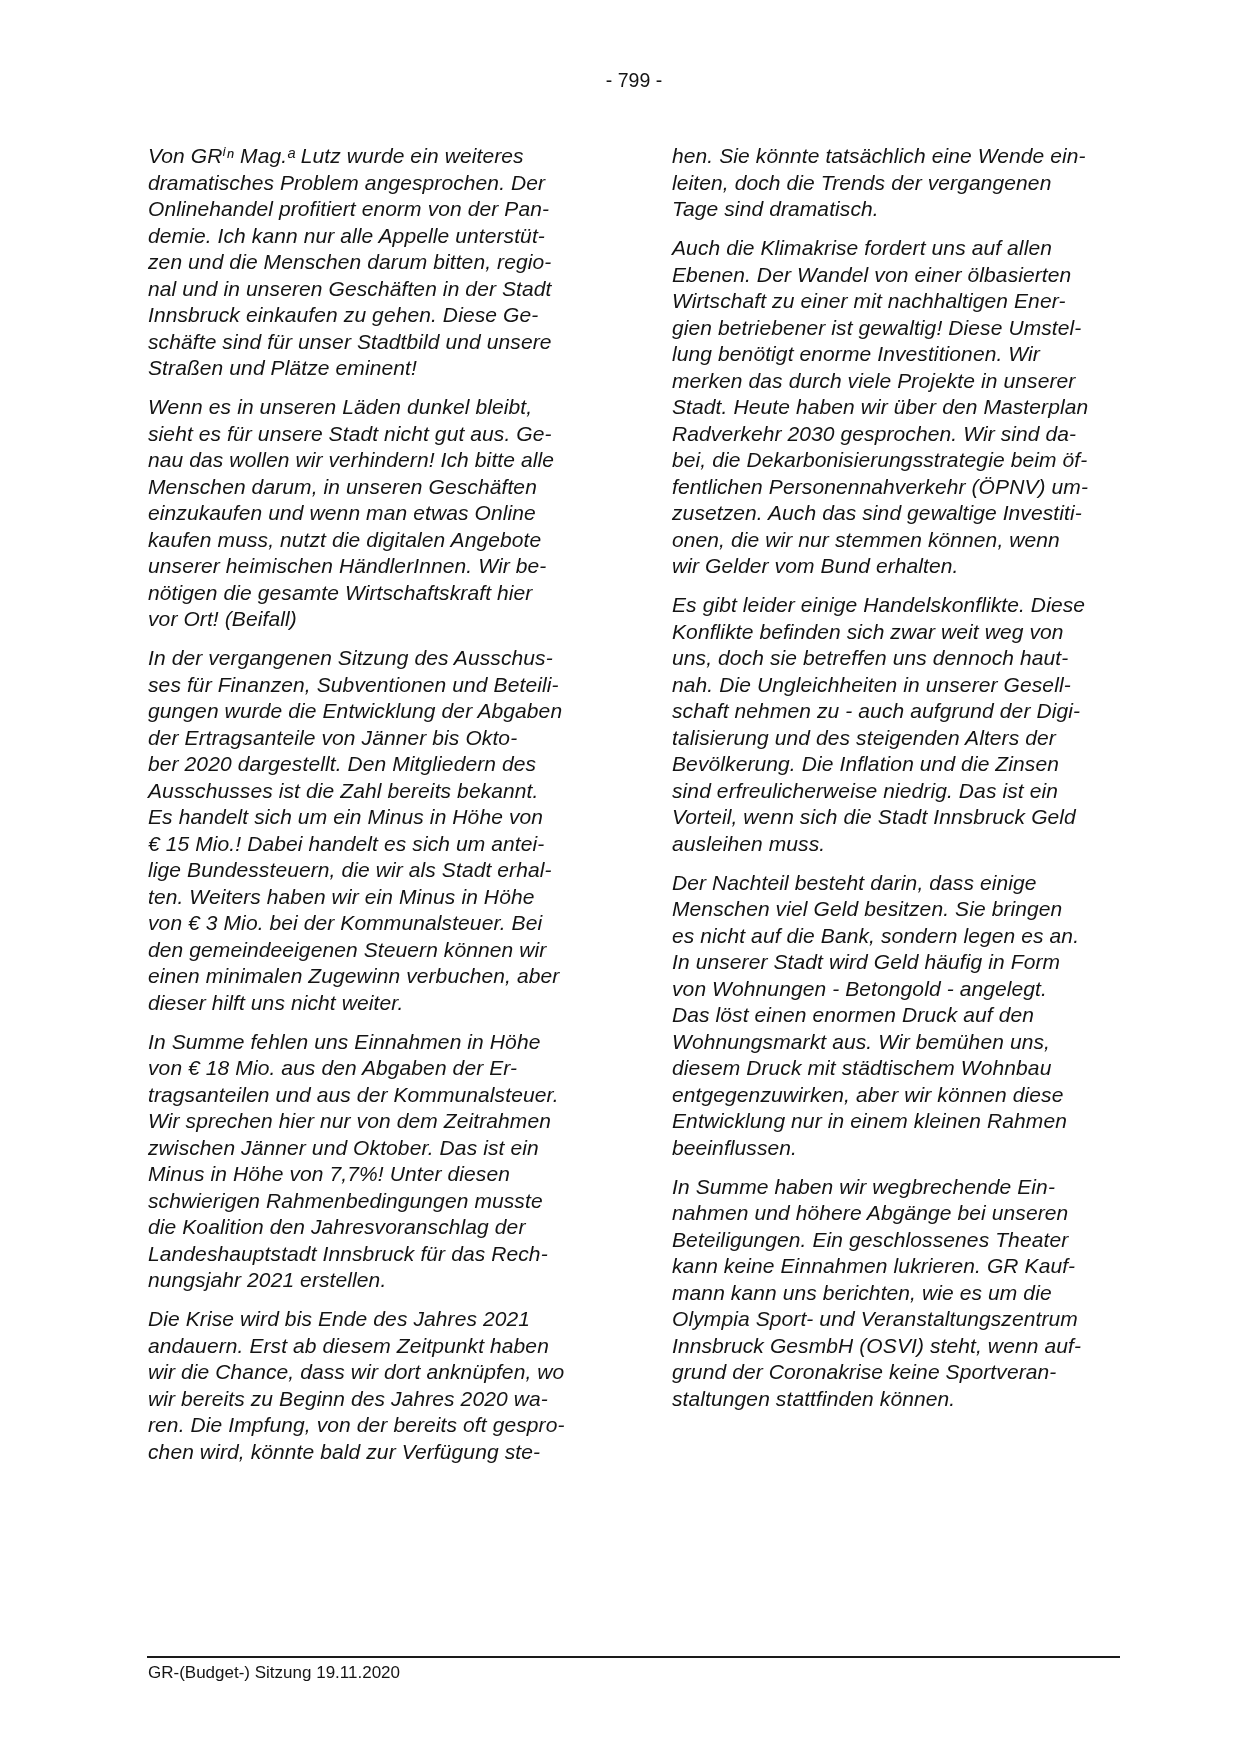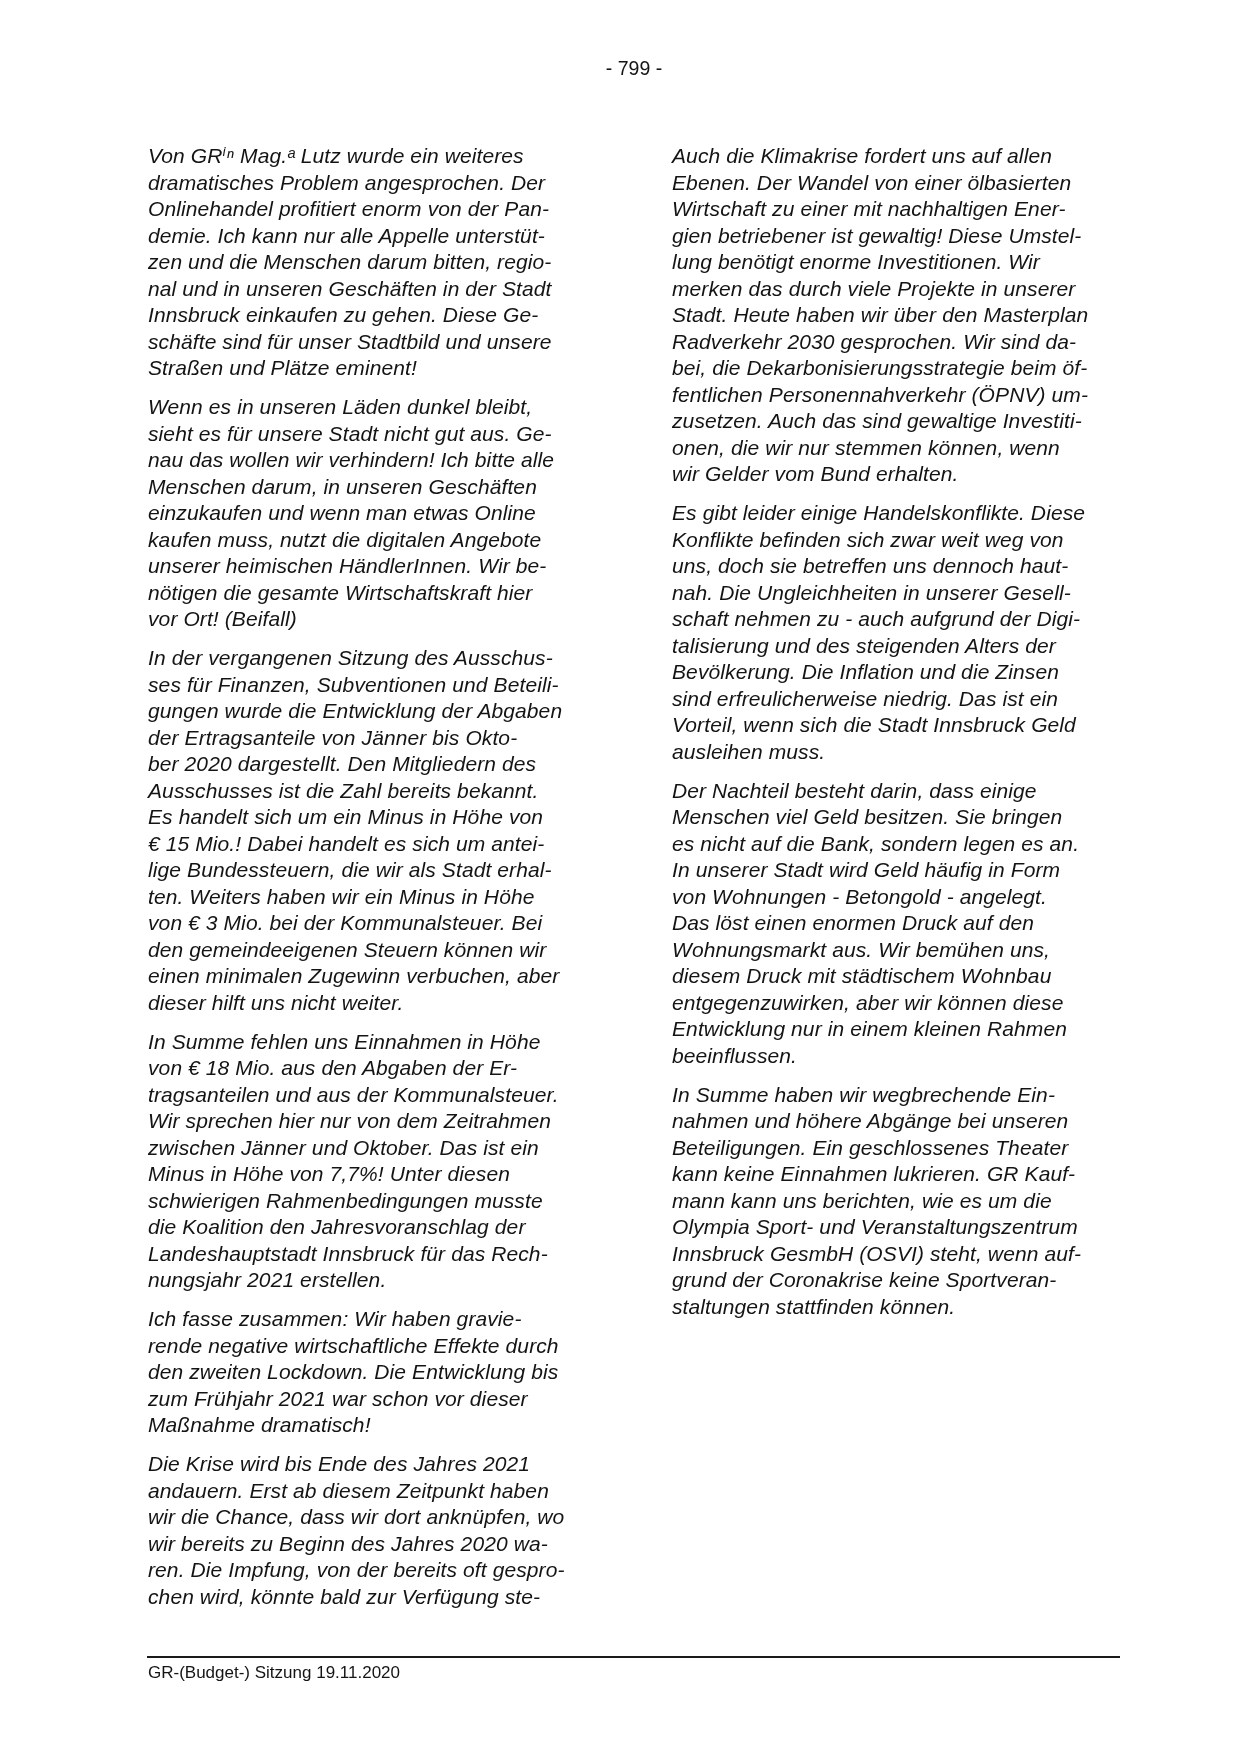--- a/index.html
+++ b/index.html
@@ -11,21 +11,21 @@
     position: relative;
     width: 1241px;
     height: 1754px;
     background: #ffffff;
     font-family: "Liberation Sans", "DejaVu Sans", sans-serif;
     color: #141414;
     overflow: hidden;
   }
   .page-number {
     position: absolute;
-    top: 56px;
+    top: 68px;
     left: 148px;
     width: 972px;
     text-align: center;
     font-size: 19.5px;
     line-height: 24px;
     white-space: pre;
   }
   .column {
     position: absolute;
     top: 143px;
@@ -100,34 +100,32 @@
       <p class="para">In Summe fehlen uns Einnahmen in Höhe
 von € 18 Mio. aus den Abgaben der Er-
 tragsanteilen und aus der Kommunalsteuer.
 Wir sprechen hier nur von dem Zeitrahmen
 zwischen Jänner und Oktober. Das ist ein
 Minus in Höhe von 7,7%! Unter diesen
 schwierigen Rahmenbedingungen musste
 die Koalition den Jahresvoranschlag der
 Landeshauptstadt Innsbruck für das Rech-
 nungsjahr 2021 erstellen.</p>
-      <p class="para">Ich fasse zusammen: Wir haben gravie-
-rende negative wirtschaftliche Effekte durch
-den zweiten Lockdown. Die Entwicklung bis
-zum Frühjahr 2021 war schon vor dieser
-Maßnahme dramatisch!</p>
       <p class="para">Die Krise wird bis Ende des Jahres 2021
 andauern. Erst ab diesem Zeitpunkt haben
 wir die Chance, dass wir dort anknüpfen, wo
 wir bereits zu Beginn des Jahres 2020 wa-
 ren. Die Impfung, von der bereits oft gespro-
 chen wird, könnte bald zur Verfügung ste-</p>
     </div>
 
   <div class="column column-right">
+      <p class="para">hen. Sie könnte tatsächlich eine Wende ein-
+leiten, doch die Trends der vergangenen
+Tage sind dramatisch.</p>
       <p class="para">Auch die Klimakrise fordert uns auf allen
 Ebenen. Der Wandel von einer ölbasierten
 Wirtschaft zu einer mit nachhaltigen Ener-
 gien betriebener ist gewaltig! Diese Umstel-
 lung benötigt enorme Investitionen. Wir
 merken das durch viele Projekte in unserer
 Stadt. Heute haben wir über den Masterplan
 Radverkehr 2030 gesprochen. Wir sind da-
 bei, die Dekarbonisierungsstrategie beim öf-
 fentlichen Personennahverkehr (ÖPNV) um-

